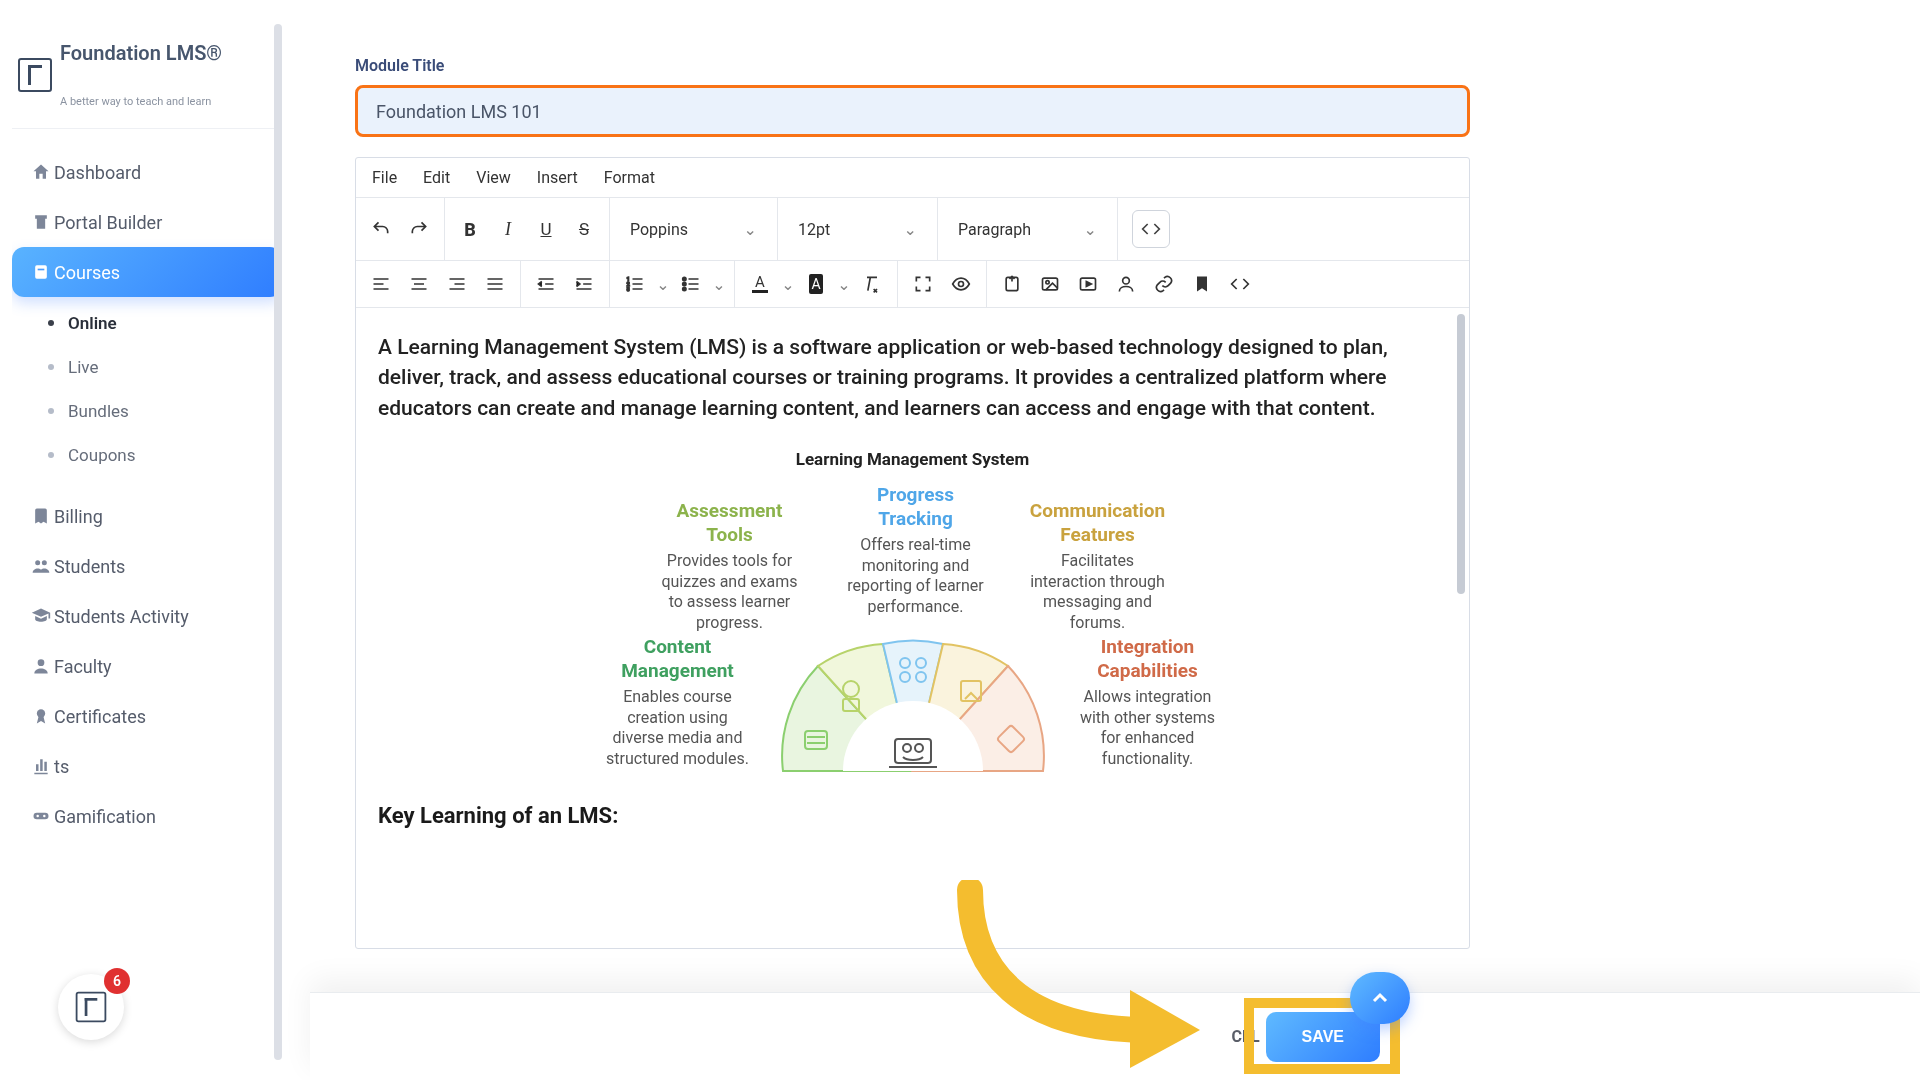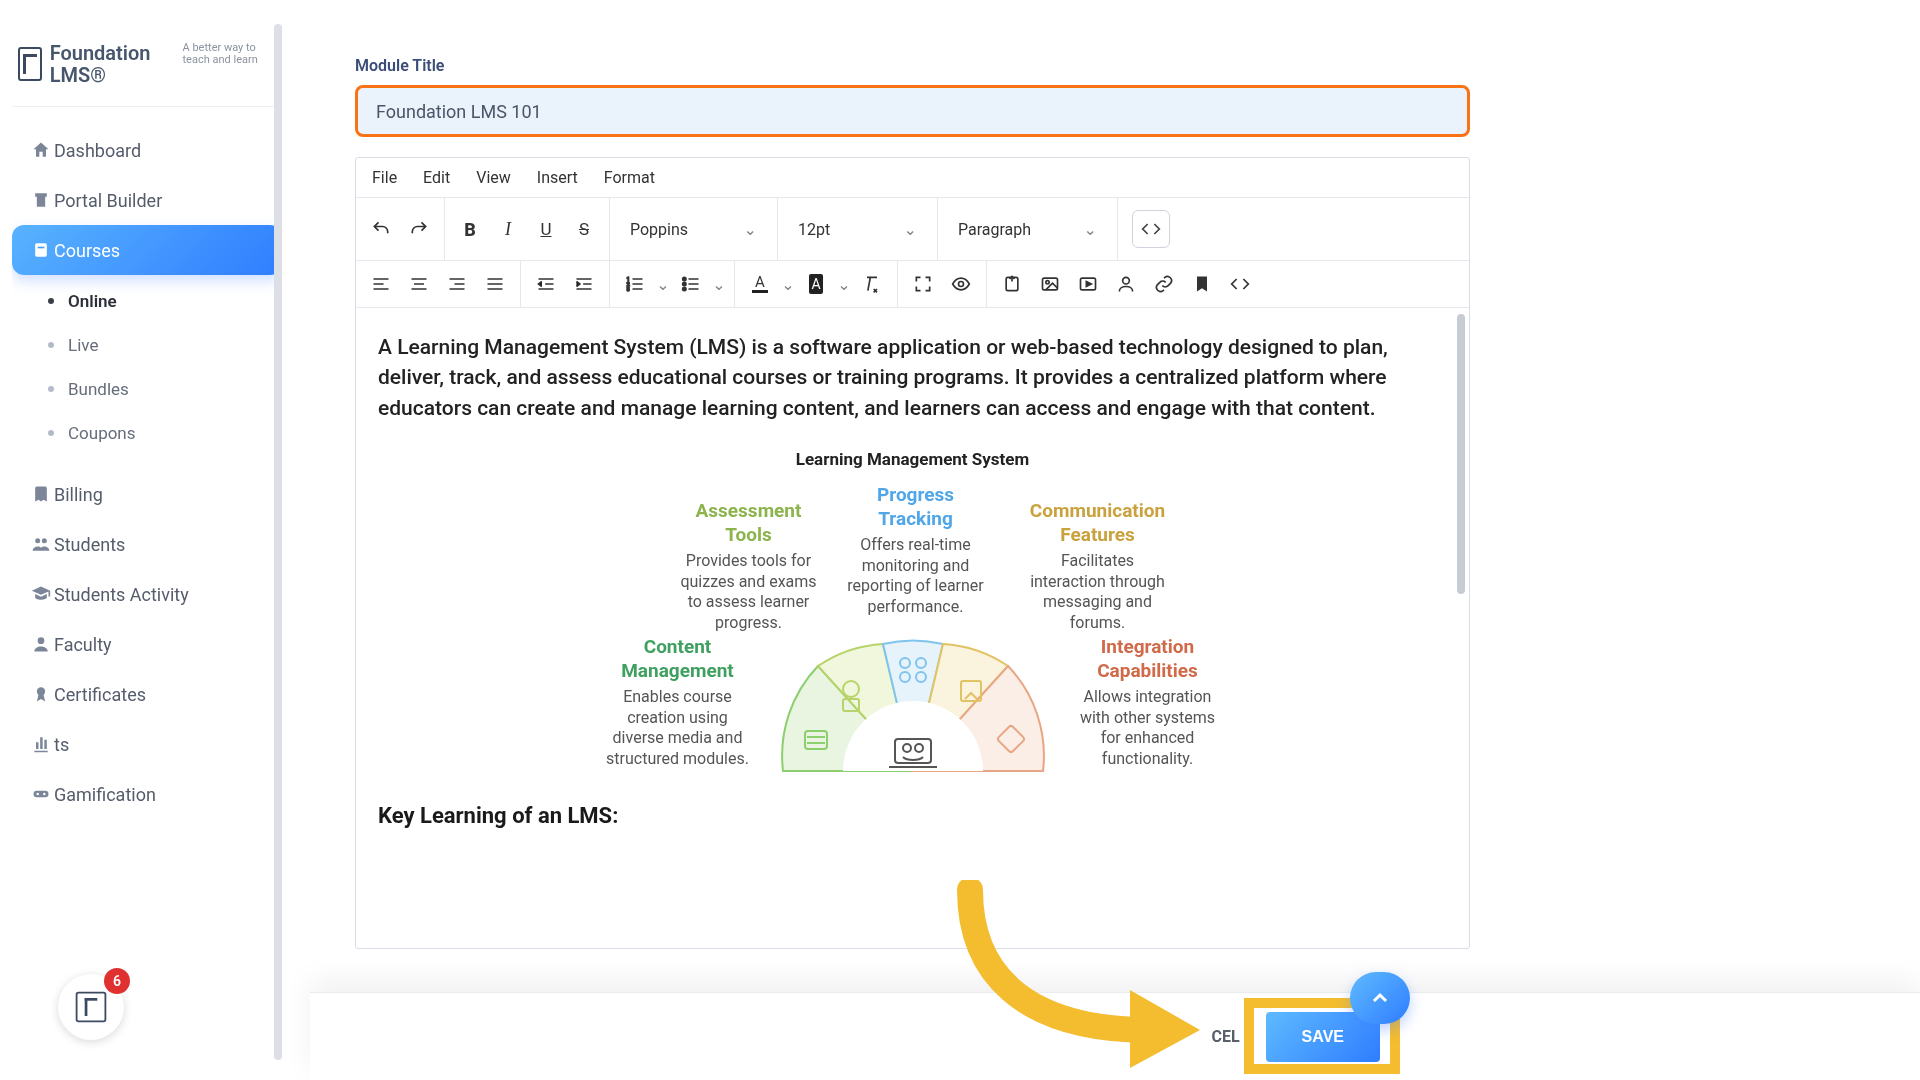--- a/index.html
+++ b/index.html
@@ -6,21 +6,21 @@
   body { font-family: -apple-system, BlinkMacSystemFont, "Segoe UI", Roboto, "Poppins", sans-serif; background: #fff; color: #444; overflow: hidden; width: 1920px; height: 1080px; position: relative; }
 
   
   .sidebar { position: absolute; left: 0; top: 0; width: 294px; height: 1080px; background: #fff; padding: 14px 12px; }
   .sidebar-scroll { height: 100%; overflow: hidden; position: relative; }
   .sidebar-track { position: absolute; right: 0; top: 10px; width: 8px; height: 1036px; border-radius: 4px; background: #dcdfe6; }
 
   .brand { display: flex; align-items: center; gap: 8px; padding: 28px 6px 20px 6px; border-bottom: 1px solid #eef0f4; margin-bottom: 18px; }
   .brand-logo { width: 34px; height: 34px; border: 2px solid #3b4a60; border-radius: 3px; display:flex; align-items:center; justify-content:center; }
   .brand-logo-inner { width:14px; height:20px; border-left: 3px solid #3b4a60; border-top: 3px solid #3b4a60; }
-  .brand-text { display:flex; flex-direction:row; line-height:1.1;gap:32px; }
+  .brand-text { display:flex; flex-direction:column; line-height:1.1;gap:32px; }
   .brand-title { font-weight:600; color:#47566d; font-size: 20px; }
   .brand-tagline { font-size: 11px; color:#8b93a1; }
 
   .nav-item { display:flex; align-items:center; gap:2px; padding: 14px 18px; border-radius:12px; font-size: 18px; color:#555c6b; cursor:pointer; }
   .nav-item.active { background: linear-gradient(135deg,#59b3ff,#2f7dff); color:#fff; box-shadow: 0 6px 14px rgba(70,130,255,.25); align-items: flex-end; }
   .nav-icon { width:22px; height:22px; display:inline-flex; align-items:center; justify-content:center; }
   .nav-icon svg { width:20px; height:20px; }
   .nav-item:not(.active) .nav-icon { color:#7d8699; }
   .nav-item.active .nav-icon { color:#fff; }
   .nav-sub { margin-left:18px; padding: 4px 0 14px 0; }
@@ -60,23 +60,23 @@
   .infographic { position:relative; width:640px; height:310px; margin: 6px auto 0 auto; }
 
   .fan { position:absolute; bottom:4px; left:50%; transform:translateX(-50%); }
 
   .feat-title { font-weight:700; font-size:19px; text-align:center; line-height:1.25; }
   .feat-desc { font-size:16px; color:#555; text-align:center; line-height:1.3; margin-top:4px; }
 
   .graphic-heading { margin-top: 18px; font-size:22px; font-weight:700; color:#1a1a1a; }
 
   
-  .footer-bar { position:absolute; left:310px; right:0; bottom:0; height:88px; background:#fff; border-top:1px solid #e9ecef; display:flex; align-items:center; justify-content:flex-end; padding-right:42px; gap:20px; box-shadow: 0 -12px 30px rgba(0,0,0,.06); }
+  .footer-bar { position:absolute; left:310px; right:0; bottom:0; height:88px; background:#fff; border-top:1px solid #e9ecef; display:flex; align-items:center; justify-content:flex-end; padding-right:42px; box-shadow: 0 -12px 30px rgba(0,0,0,.06); }
   .btn-cancel-frag { font-size:16px; font-weight:700; color:#5a5e68; padding:12px 6px; }
-  .btn-save { padding: 16px 36px; border:none; border-radius:4px; color:#fff; font-size:16px; font-weight:700; background: linear-gradient(135deg,#5fbaff,#2e7dff); cursor:pointer; }
+  .btn-save { padding: 16px 36px; border:none; border-radius:10px; color:#fff; font-size:16px; font-weight:700; background: linear-gradient(135deg,#5fbaff,#2e7dff); cursor:pointer; }
 
   
   .save-highlight { position:absolute; right: 520px; bottom: 6px; width:156px; height:76px; border:10px solid #f4bd2f; z-index:55; pointer-events:none;}
 
   
   .annot-arrow { position:absolute; right:680px; bottom:10px; z-index:50; pointer-events:none; }
 
   
   .scroll-top { position:absolute; right:510px; bottom:56px; width:60px; height:52px; border-radius:26px; background:linear-gradient(135deg,#5fbaff,#2e7dff); display:flex; align-items:center; justify-content:center; color:#fff; box-shadow:0 6px 14px rgba(70,130,255,.35); z-index:56; }
 
@@ -413,21 +413,21 @@
       <div class="body-text">A Learning Management System (LMS) is a software application or web-based technology designed to plan, deliver, track, and assess educational courses or training programs. It provides a centralized platform where educators can create and manage learning content, and learners can access and engage with that content.</div>
 
       <div class="diagram-title">Learning Management System</div>
 
       <div class="infographic">
 
         <div style="position:absolute; top:8px; left:248px; width:150px;">
           <div class="feat-title" style="color:#4fa6e8;">Progress Tracking</div>
           <div class="feat-desc">Offers real-time monitoring and reporting of learner performance.</div>
         </div>
-        <div style="position:absolute; top:24px; left:81px; width:150px;">
+        <div style="position:absolute; top:24px; left:62px; width:150px;">
           <div class="feat-title" style="color:#8cb34c;">Assessment Tools</div>
           <div class="feat-desc">Provides tools for quizzes and exams to assess learner progress.</div>
         </div>
         <div style="position:absolute; top:24px; left:430px; width:150px;">
           <div class="feat-title" style="color:#c9a23e;">Communication Features</div>
           <div class="feat-desc">Facilitates interaction through messaging and forums.</div>
         </div>
         <div style="position:absolute; top:160px; left:10px; width:150px;">
           <div class="feat-title" style="color:#3fa060;">Content Management</div>
           <div class="feat-desc">Enables course creation using diverse media and structured modules.</div>

